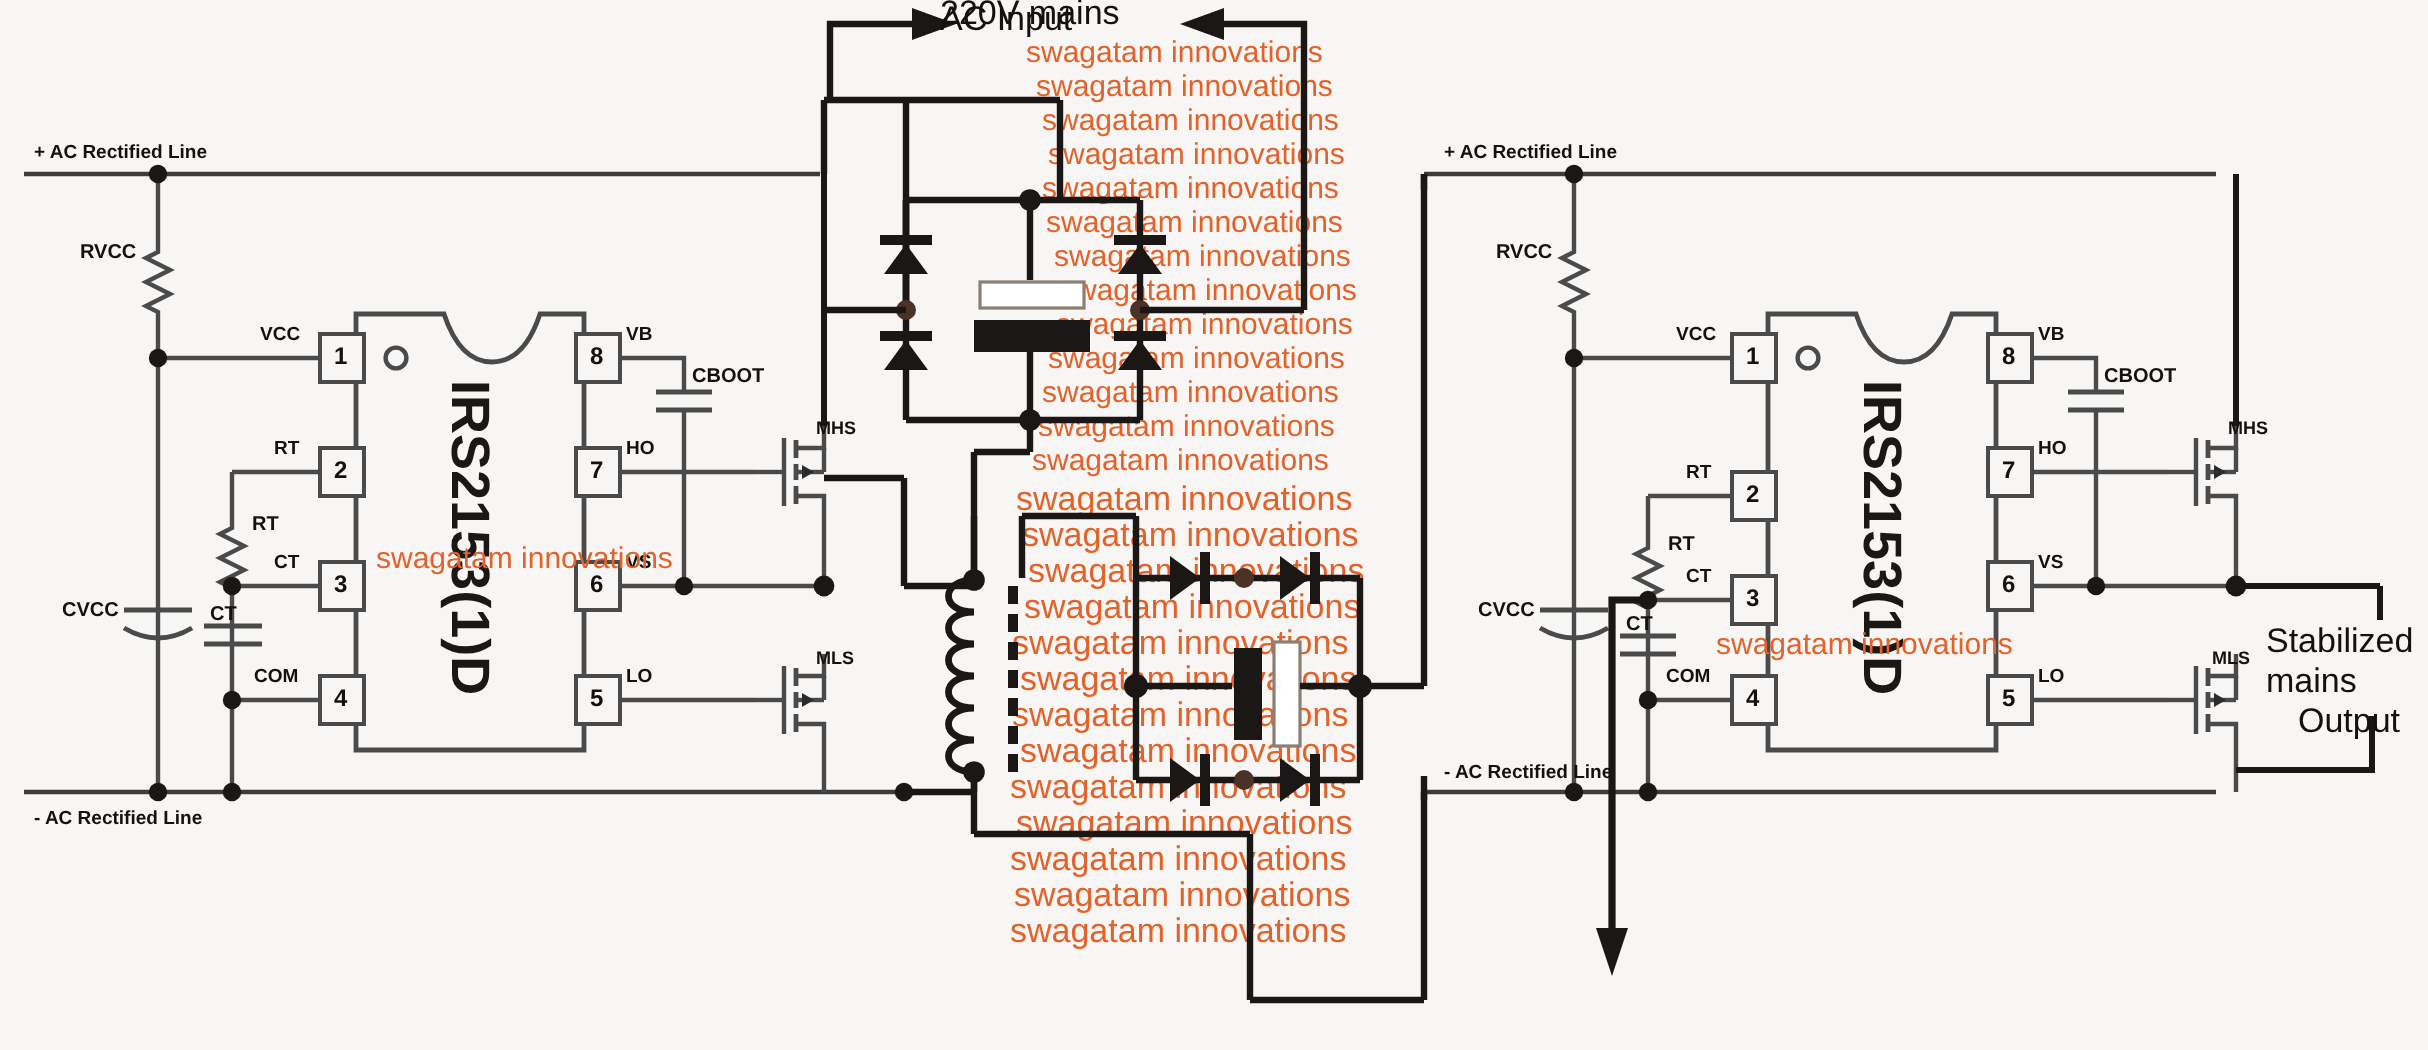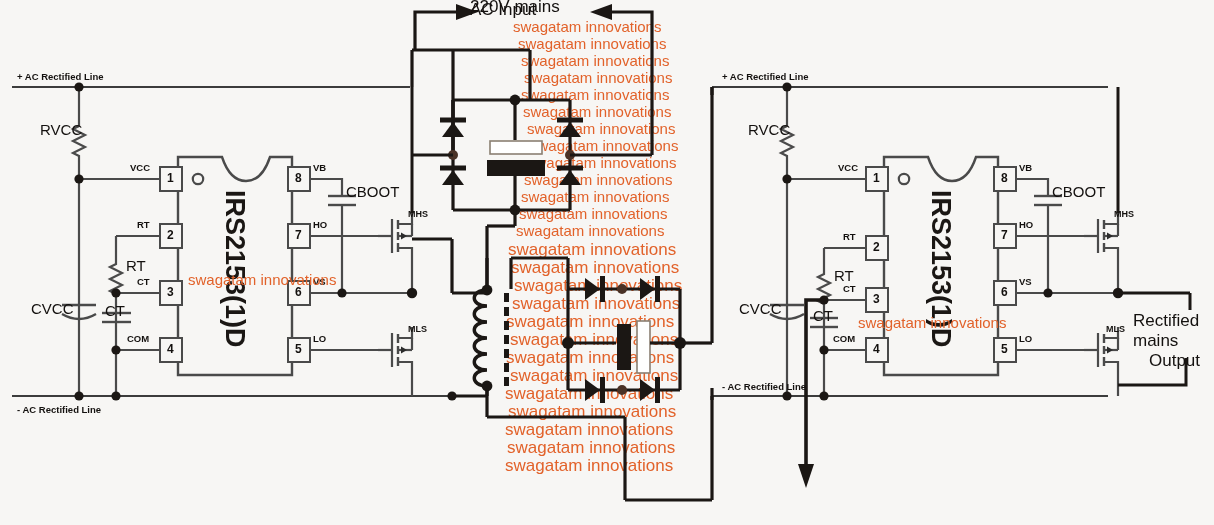--- a/index.html
+++ b/index.html
@@ -34,21 +34,21 @@
     letter-spacing: 0px;
   }
   .lbl {
     position: absolute;
     white-space: nowrap;
     color: #14110f;
     font-family: "Liberation Sans", sans-serif;
   }
   .lbl-big { font-size: 17px; }
   .lbl-pin { font-size: 9.5px; font-weight: bold; }
-  .lbl-comp { font-size: 15px; font-weight: normal; }
+  .lbl-comp { font-size: 10px; font-weight: bold; }
   .lbl-mos { font-size: 9px; font-weight: bold; }
   .ic-name {
     position: absolute;
     font-size: 27px;
     font-weight: bold;
     color: #1b1714;
     transform-origin: 0 0;
     transform: rotate(90deg);
     white-space: nowrap;
     font-family: "Liberation Sans", sans-serif;
@@ -412,21 +412,21 @@
 
     <g>
       <path d="M712,87 L712,95" stroke="#1b1714" stroke-width="3.2" fill="none"></path>
       <path d="M712,388 L712,400" stroke="#1b1714" stroke-width="3.2" fill="none"></path>
     </g>
   </svg>
 
   <div class="lbl lbl-big" style="left:470px; top:-3px;">220V mains</div>
   <div class="lbl lbl-big" style="left:470px; top:0;">AC Input</div>
 
-  <div class="lbl lbl-big" style="left:1133px; top:311px;">Rectified</div>
+  <div class="lbl lbl-big" style="left:1133px; top:311px;">Stabilized</div>
   <div class="lbl lbl-big" style="left:1133px; top:331px;text-align:right;">mains</div>
   <div class="lbl lbl-big" style="left:1133px; top:351px;margin-left:16px;">Output</div>
 
 
   <div class="lbl lbl-pin" style="left:17px; top:71px;">+ AC Rectified Line</div>
   <div class="lbl lbl-pin" style="left:17px; top:404px;">- AC Rectified Line</div>
   <div class="lbl lbl-pin" style="left:722px; top:71px;">+ AC Rectified Line</div>
   <div class="lbl lbl-pin" style="left:722px; top:381px;">- AC Rectified Line</div>
 
   <div class="lbl lbl-pin" style="left:130px; top:162px;">VCC</div>

